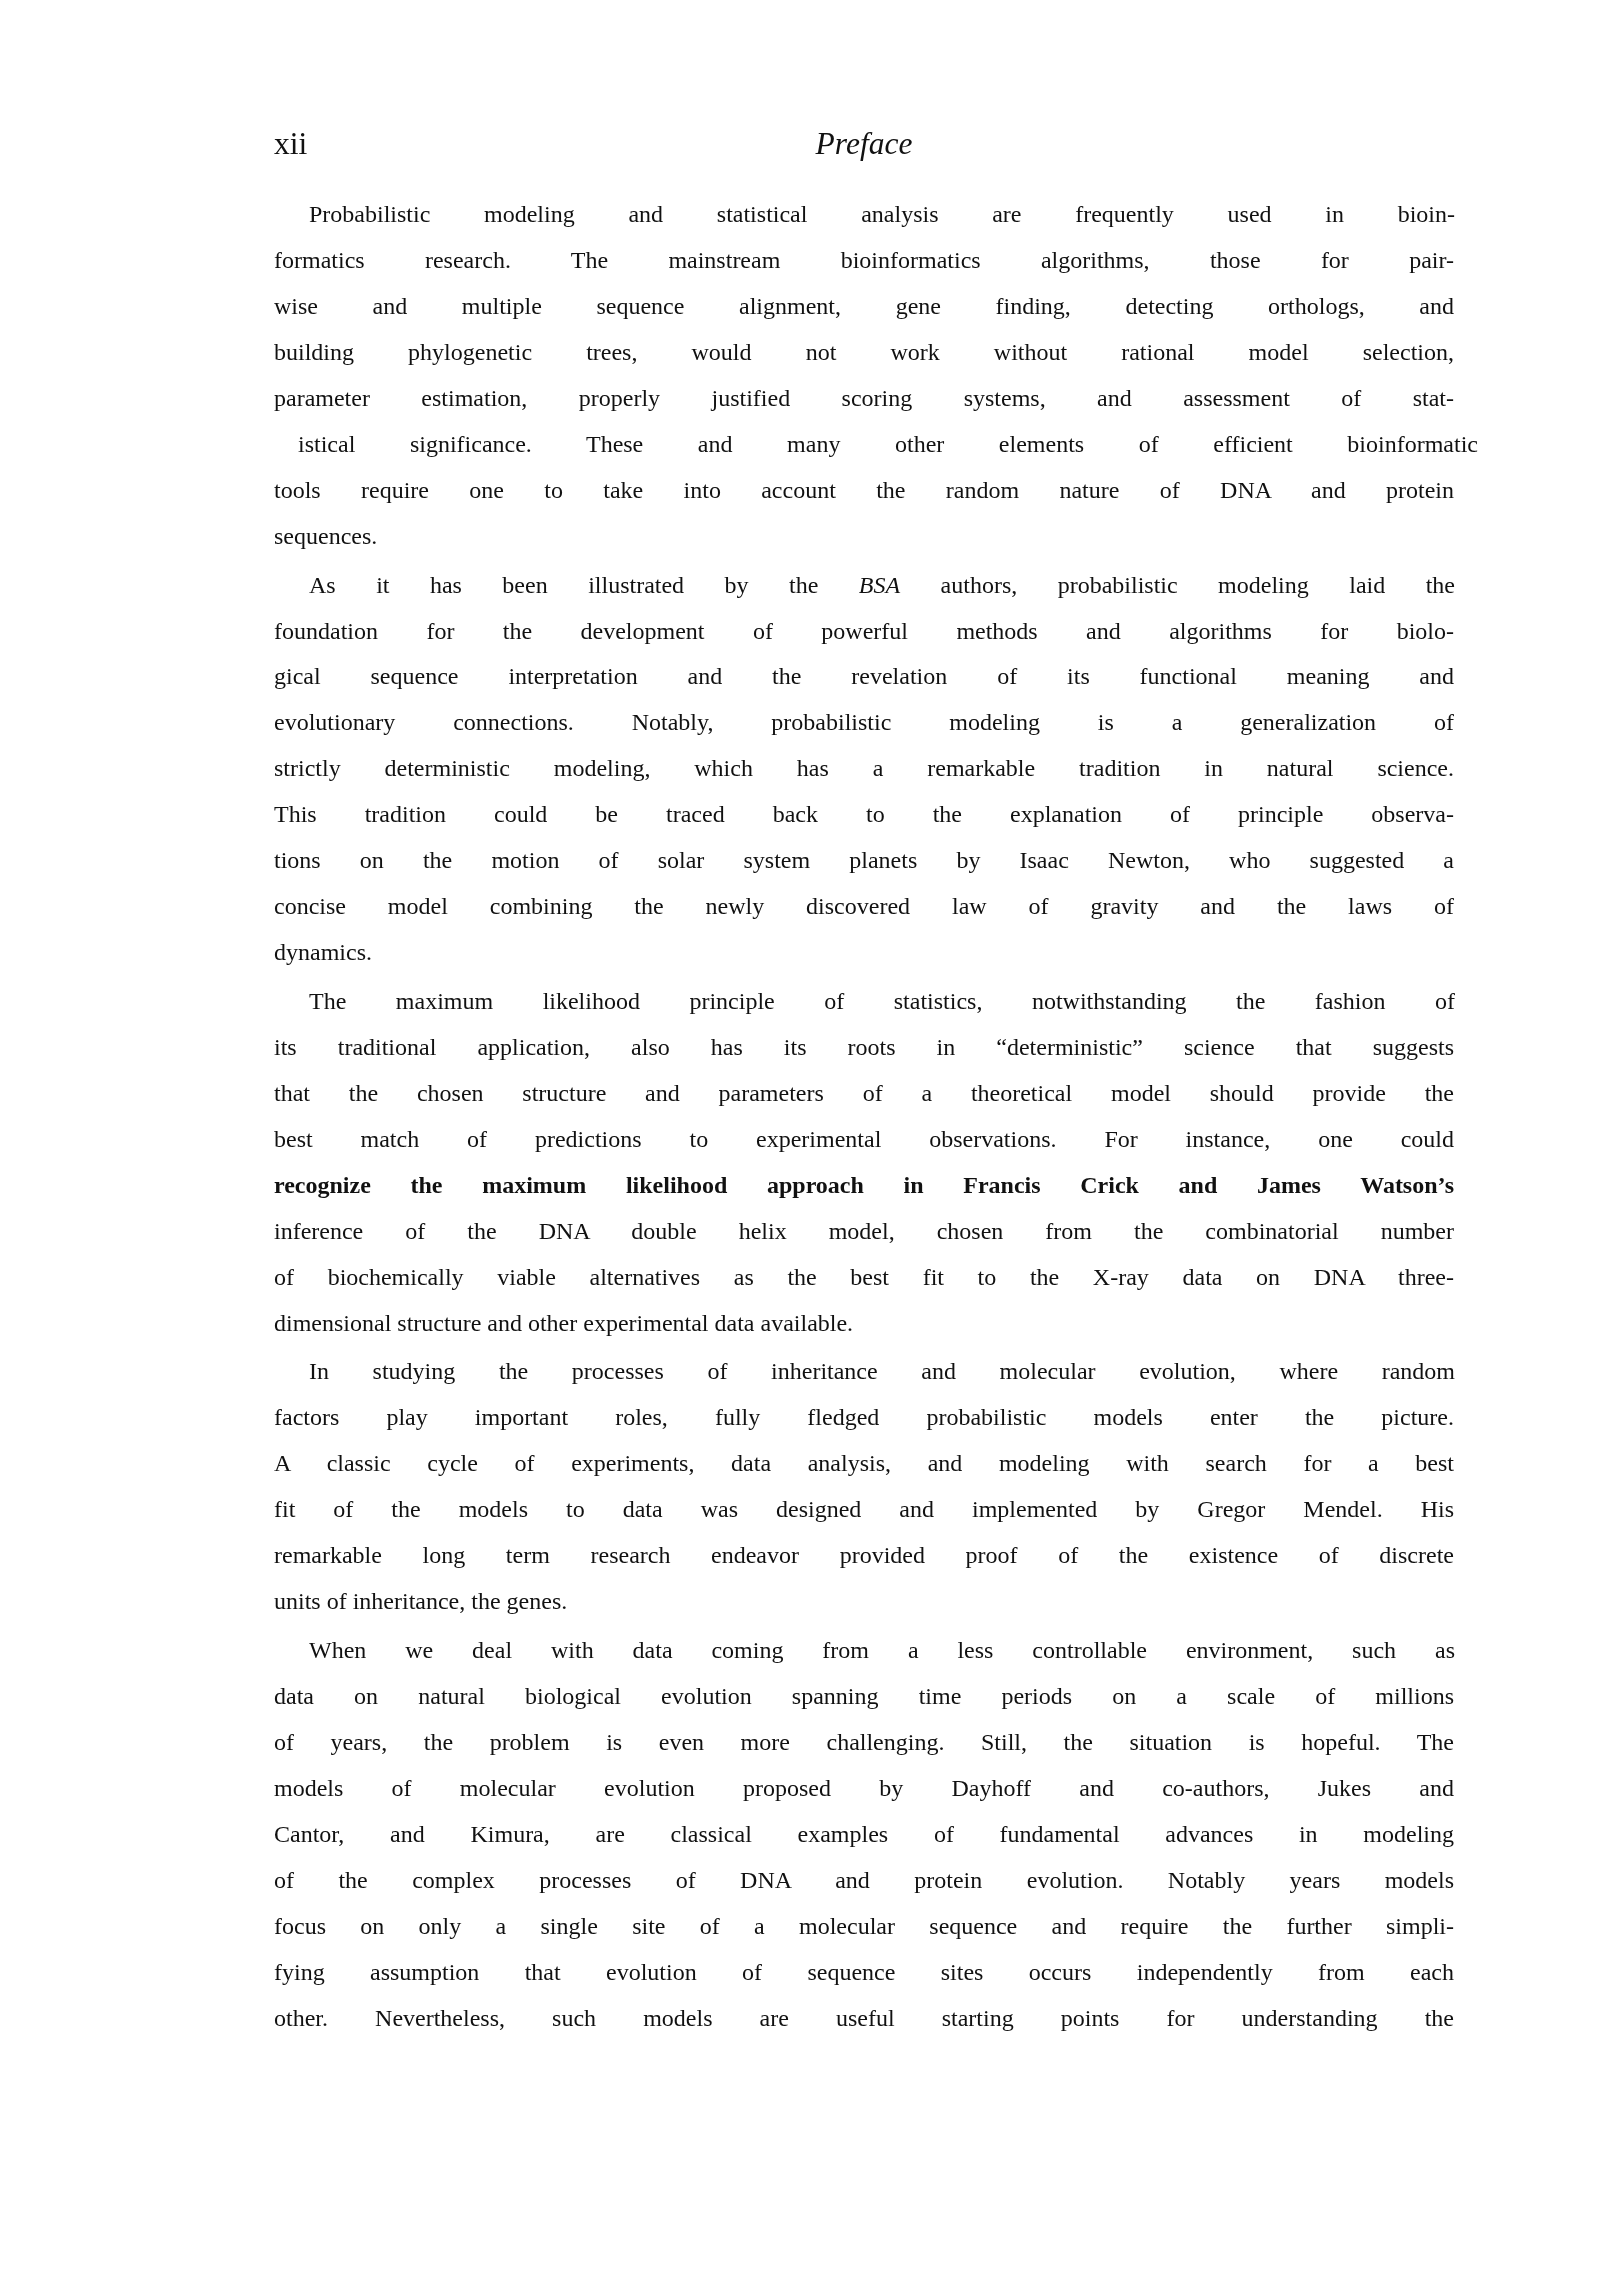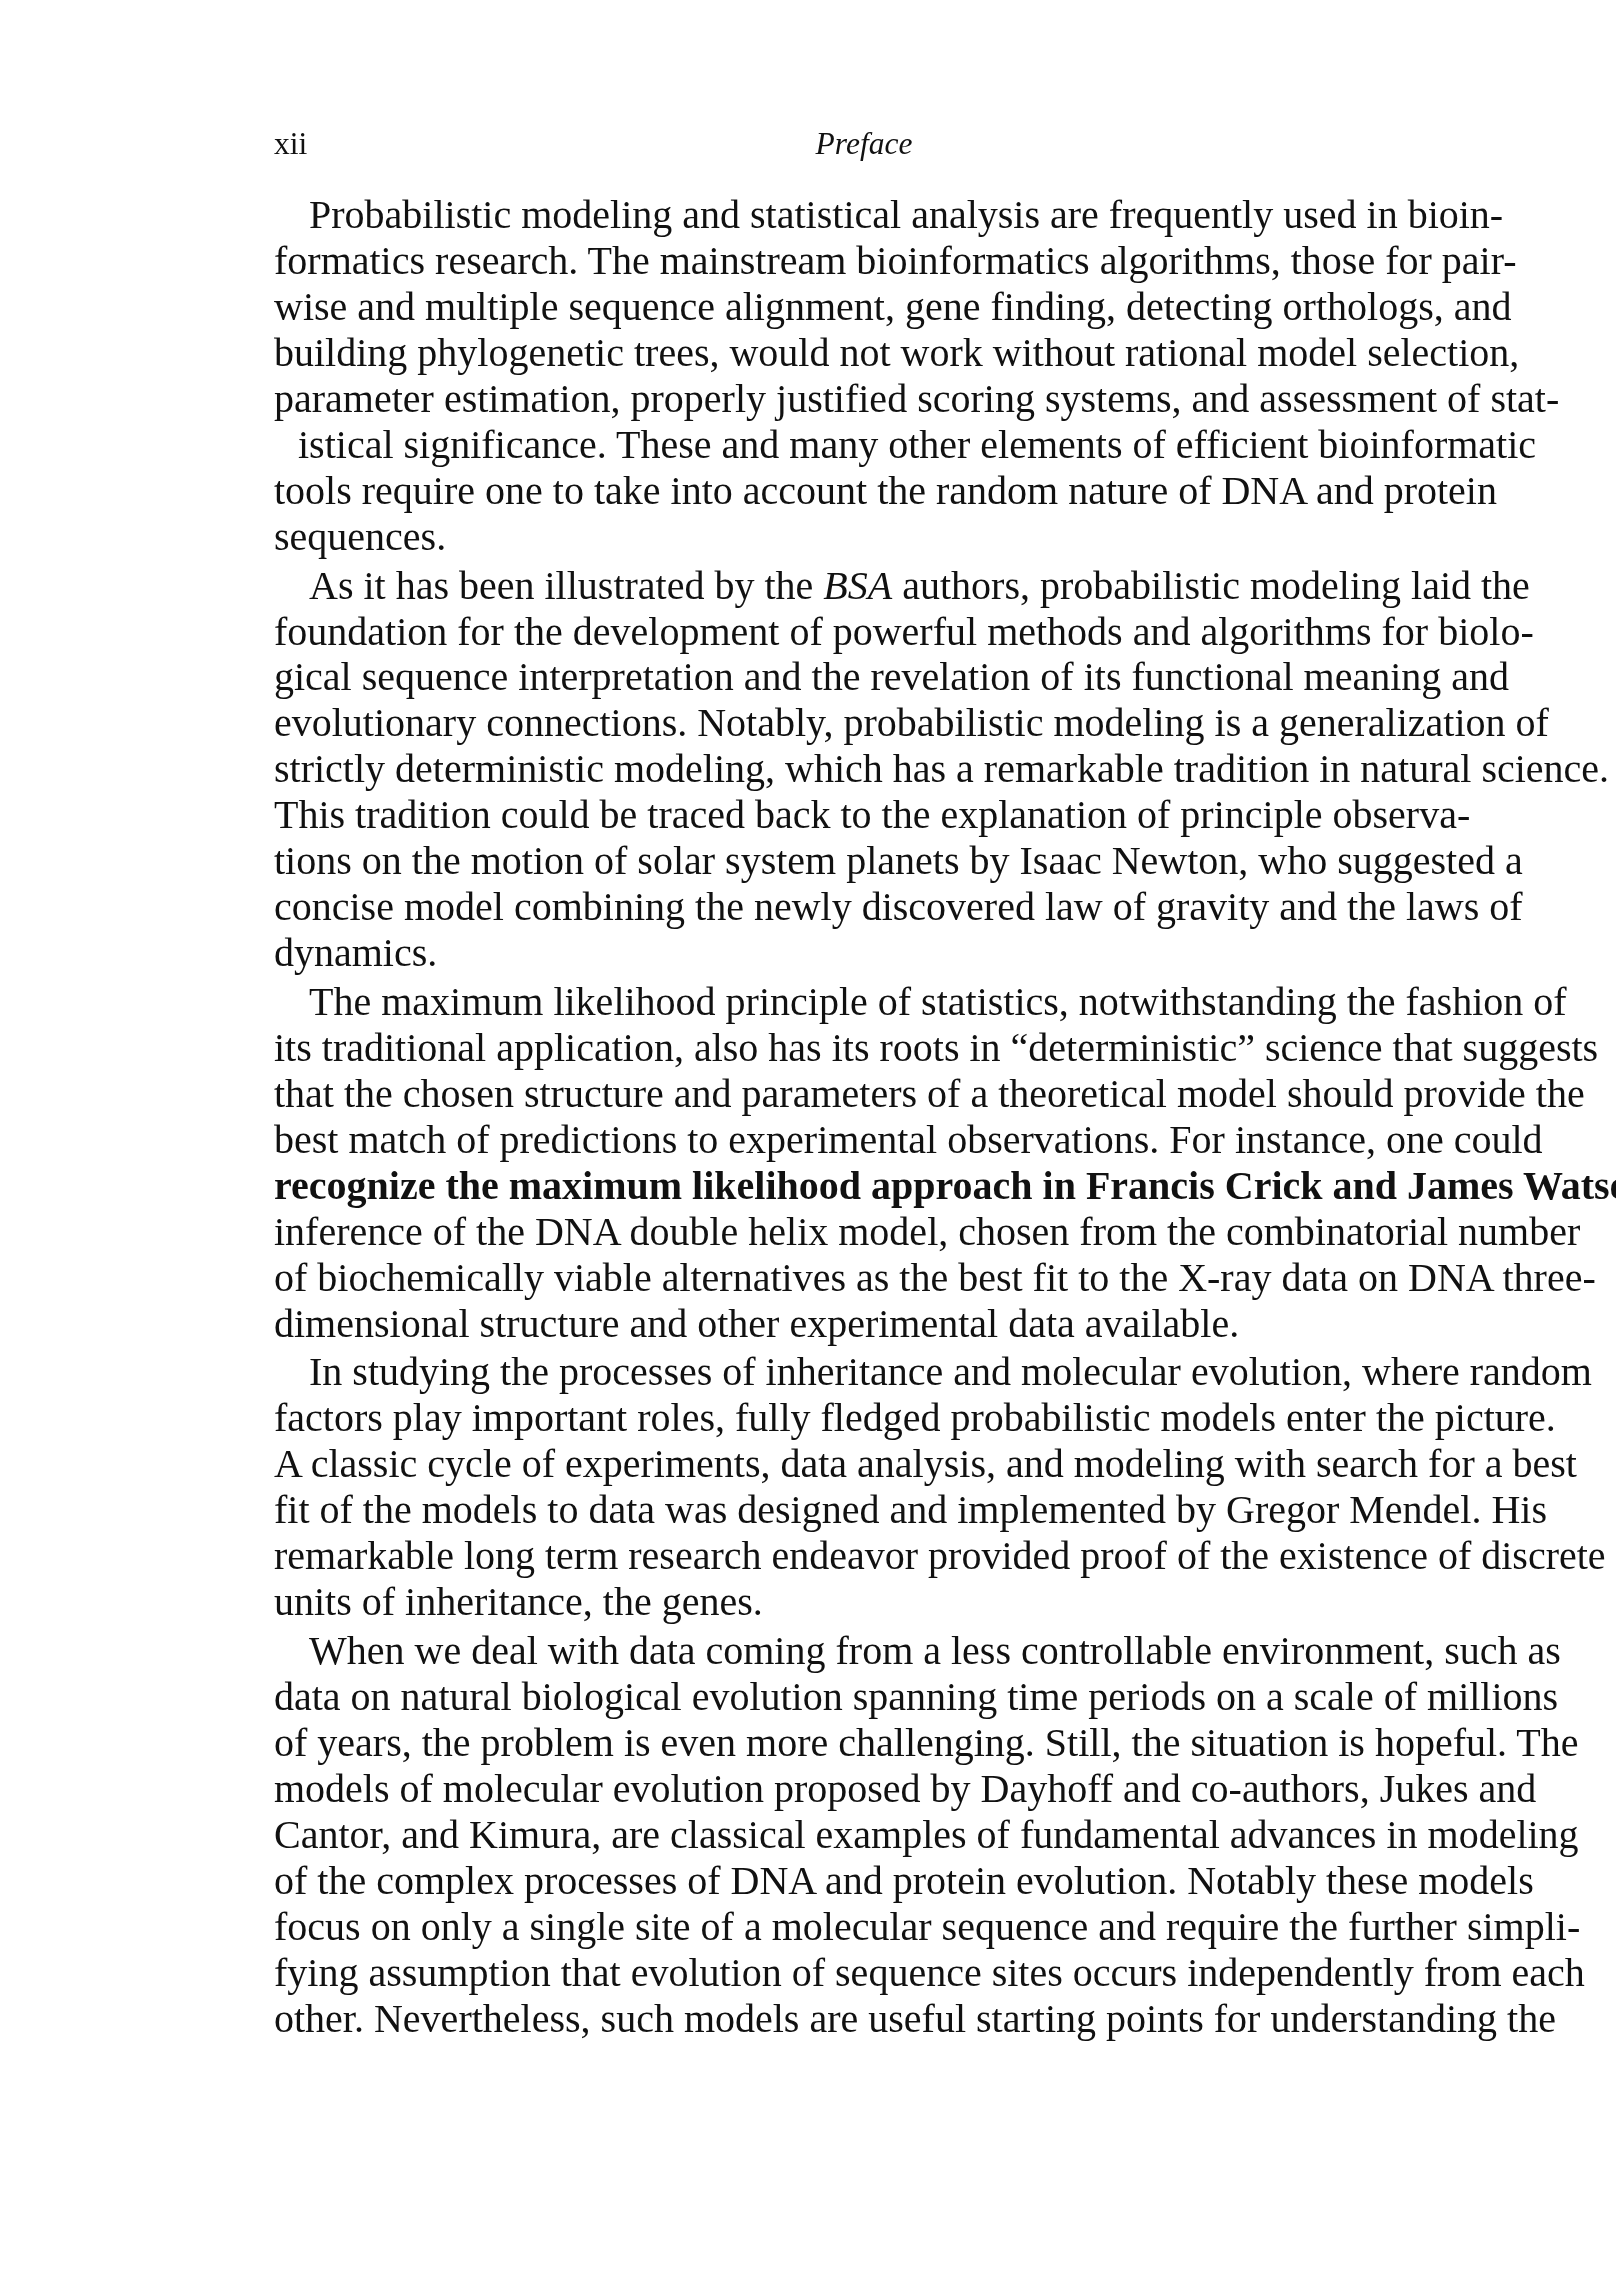--- a/index.html
+++ b/index.html
@@ -3,21 +3,21 @@
 <meta charset="utf-8">
 <style>
   html, body { margin: 0; padding: 0; background: #ffffff; }
   body { width: 1616px; height: 2295px; position: relative; overflow: hidden;
          font-family: "Liberation Serif", "DejaVu Serif", serif; color: #111111; }
   .page { position: absolute; left: 8px; top: 0; width: 1616px; height: 2295px; }
   .running-head { position: absolute; top: 126px; left: 266px; width: 1180px; height: 39px; font-size: 31.5px; }
   .folio { position: absolute; left: 0; top: 0; }
   .head-title { position: absolute; left: 0; width: 1180px; text-align: center; top: 0; font-style: italic; }
   .body-text { position: absolute; left: 266px; top: 0; width: 1180px; }
-  .line { position: absolute; left: 0; width: 1180px; font-size: 40px; line-height: 39px; white-space: nowrap;
+  .line { position: absolute; left: 0; width: 1180px; font-size: 24px; line-height: 39px; white-space: nowrap;
           text-align: justify; text-align-last: justify; }
   .line.indent { left: 35px; width: 1146px; }
   .line.last { text-align-last: left; }
   .line i { font-style: italic; }
 </style>
 </head>
 <body>
 
 <div class="page">
   <div class="running-head">
@@ -63,20 +63,20 @@
         <div class="line" style="top: 1490px;">fit of the models to data was designed and implemented by Gregor Mendel. His</div>
         <div class="line" style="top: 1536px;">remarkable long term research endeavor provided proof of the existence of discrete</div>
         <div class="line last" style="top: 1582px;">units of inheritance, the genes.</div>
       </div>
       <div>
         <div class="line indent" style="top: 1631px;">When we deal with data coming from a less controllable environment, such as</div>
         <div class="line" style="top: 1677px;">data on natural biological evolution spanning time periods on a scale of millions</div>
         <div class="line" style="top: 1723px;">of years, the problem is even more challenging. Still, the situation is hopeful. The</div>
         <div class="line" style="top: 1769px;">models of molecular evolution proposed by Dayhoff and co-authors, Jukes and</div>
         <div class="line" style="top: 1815px;">Cantor, and Kimura, are classical examples of fundamental advances in modeling</div>
-        <div class="line" style="top: 1861px;">of the complex processes of DNA and protein evolution. Notably these models</div>
+        <div class="line" style="top: 1861px;">of the complex processes of DNA and protein evolution. Notably years models</div>
         <div class="line" style="top: 1907px;">focus on only a single site of a molecular sequence and require the further simpli-</div>
         <div class="line" style="top: 1953px;">fying assumption that evolution of sequence sites occurs independently from each</div>
         <div class="line" style="top: 1999px;">other. Nevertheless, such models are useful starting points for understanding the</div>
       </div>
     </div>
 </div>
 
 
 </body></html>

